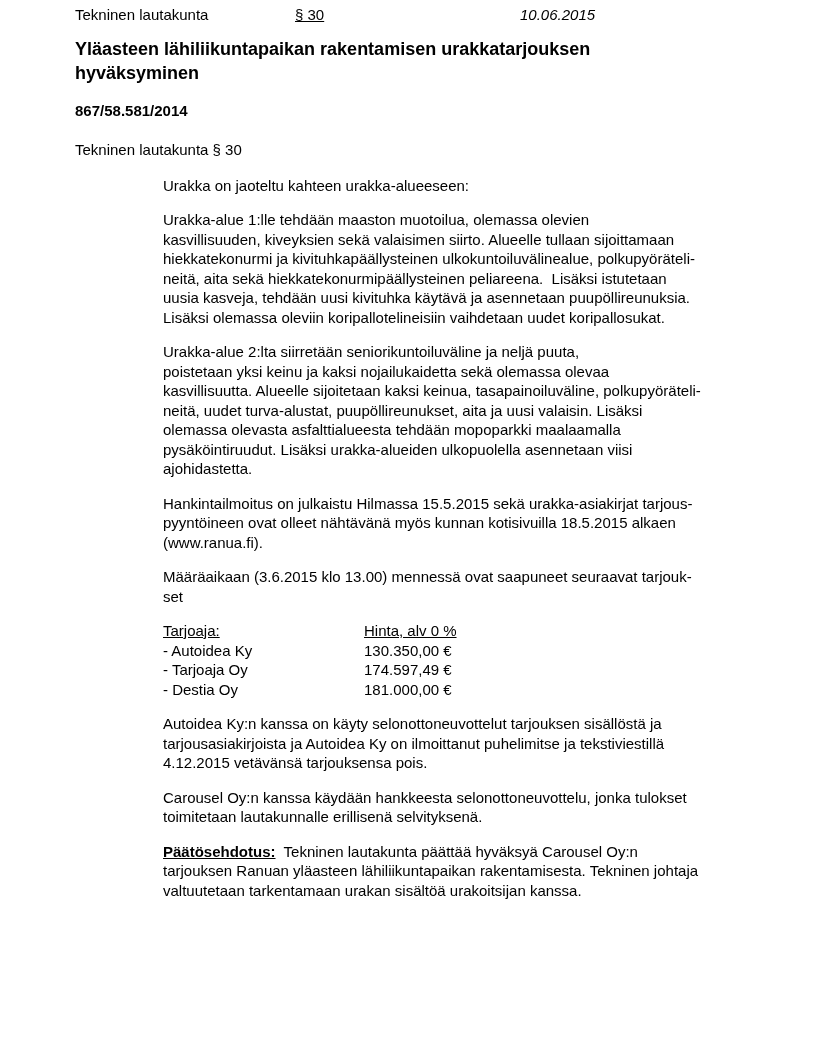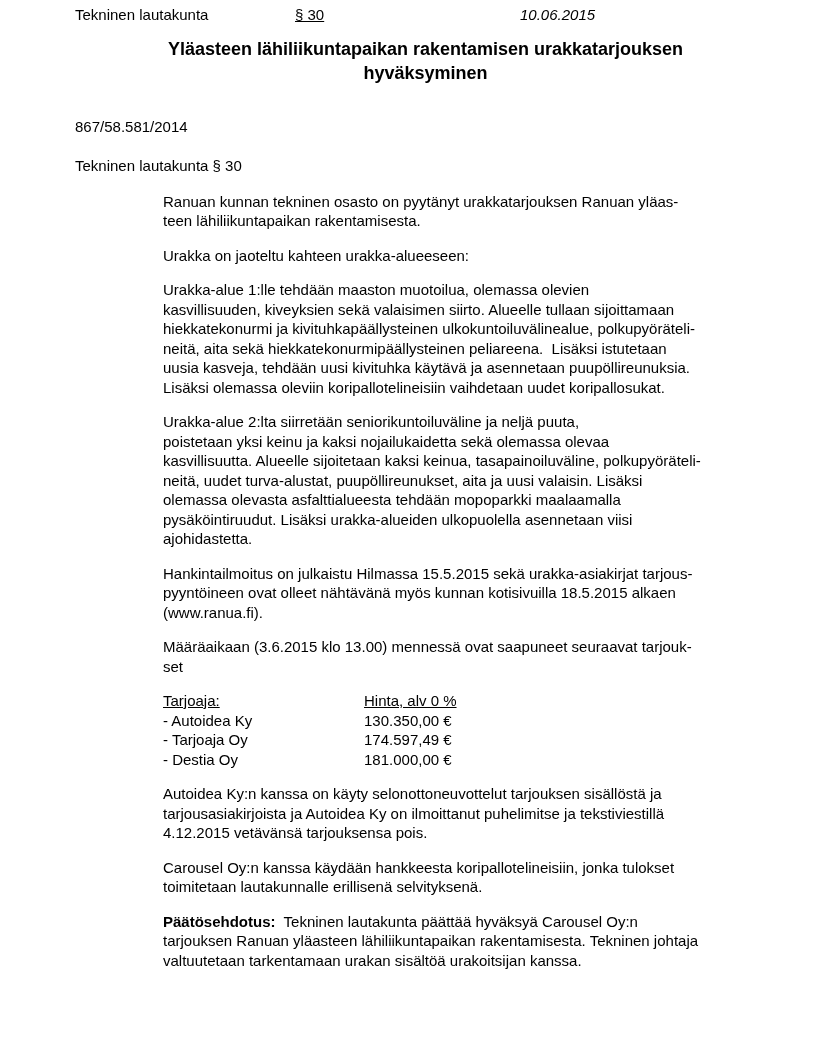--- a/index.html
+++ b/index.html
@@ -28,24 +28,24 @@
   }
   .header-committee { flex: 0 0 220px; }
   .header-section   { flex: 0 0 225px; text-decoration: underline; }
   .header-date      { flex: 0 0 auto; font-style: italic; }
   .doc-title {
     margin: 12px 0 0 0;
     font-size: 18px;
     line-height: 24px;
     font-weight: bold;
     white-space: pre-wrap;
-    text-align: center;
   }
   .case-number {
-    margin-top: 32px;
+    margin-top: 16px;
+    font-weight: bold;
   }
   .subheading {
     margin-top: 20px;
   }
   .body-block {
     margin: 16px 0 0 88px;
     max-width: 613px;
   }
   .body-block p {
     margin: 0 0 15px 0;
@@ -62,20 +62,21 @@
     vertical-align: top;
     font-weight: normal;
     line-height: 19.5px;
   }
   table.offers th {
     text-decoration: underline;
   }
   table.offers .col-bidder { width: 201px; }
   .decision-label {
     font-weight: bold;
+    text-decoration: underline;
   }
   .decision-text {
     white-space: pre-wrap;
   }
 </style>
 </head>
 <body>
 
 <div class="page">
 
@@ -87,22 +88,20 @@
 
   <h1 class="doc-title">Yläasteen lähiliikuntapaikan rakentamisen urakkatarjouksen
 hyväksyminen</h1>
 
   <div class="case-number">867/58.581/2014</div>
 
   <div class="subheading">Tekninen lautakunta § 30</div>
 
   <div class="body-block">
 
-    <p>Ranuan kunnan tekninen osasto on pyytänyt urakkatarjouksen Ranuan yläas-
-teen lähiliikuntapaikan rakentamisesta.</p>
     <p>Urakka on jaoteltu kahteen urakka-alueeseen:</p>
     <p>Urakka-alue 1:lle tehdään maaston muotoilua, olemassa olevien
 kasvillisuuden, kiveyksien sekä valaisimen siirto. Alueelle tullaan sijoittamaan
 hiekkatekonurmi ja kivituhkapäällysteinen ulkokuntoiluvälinealue, polkupyöräteli-
 neitä, aita sekä hiekkatekonurmipäällysteinen peliareena.  Lisäksi istutetaan
 uusia kasveja, tehdään uusi kivituhka käytävä ja asennetaan puupöllireunuksia.
 Lisäksi olemassa oleviin koripallotelineisiin vaihdetaan uudet koripallosukat.</p>
     <p>Urakka-alue 2:lta siirretään seniorikuntoiluväline ja neljä puuta,
 poistetaan yksi keinu ja kaksi nojailukaidetta sekä olemassa olevaa
 kasvillisuutta. Alueelle sijoitetaan kaksi keinua, tasapainoiluväline, polkupyöräteli-
@@ -135,21 +134,21 @@
         <tr>
           <td class="col-bidder">- Destia Oy</td>
           <td class="col-price">181.000,00 €</td>
         </tr>
       </tbody>
     </table>
 
     <p>Autoidea Ky:n kanssa on käyty selonottoneuvottelut tarjouksen sisällöstä ja
 tarjousasiakirjoista ja Autoidea Ky on ilmoittanut puhelimitse ja tekstiviestillä
 4.12.2015 vetävänsä tarjouksensa pois.</p>
-    <p>Carousel Oy:n kanssa käydään hankkeesta koripallotelineisiin, jonka tulokset
+    <p>Carousel Oy:n kanssa käydään hankkeesta selonottoneuvottelu, jonka tulokset
 toimitetaan lautakunnalle erillisenä selvityksenä.</p>
 
     <p><span class="decision-label">Päätösehdotus:</span><span class="decision-text">  Tekninen lautakunta päättää hyväksyä Carousel Oy:n
 tarjouksen Ranuan yläasteen lähiliikuntapaikan rakentamisesta. Tekninen johtaja
 valtuutetaan tarkentamaan urakan sisältöä urakoitsijan kanssa.</span></p>
 
   </div>
 
 </div>
 

